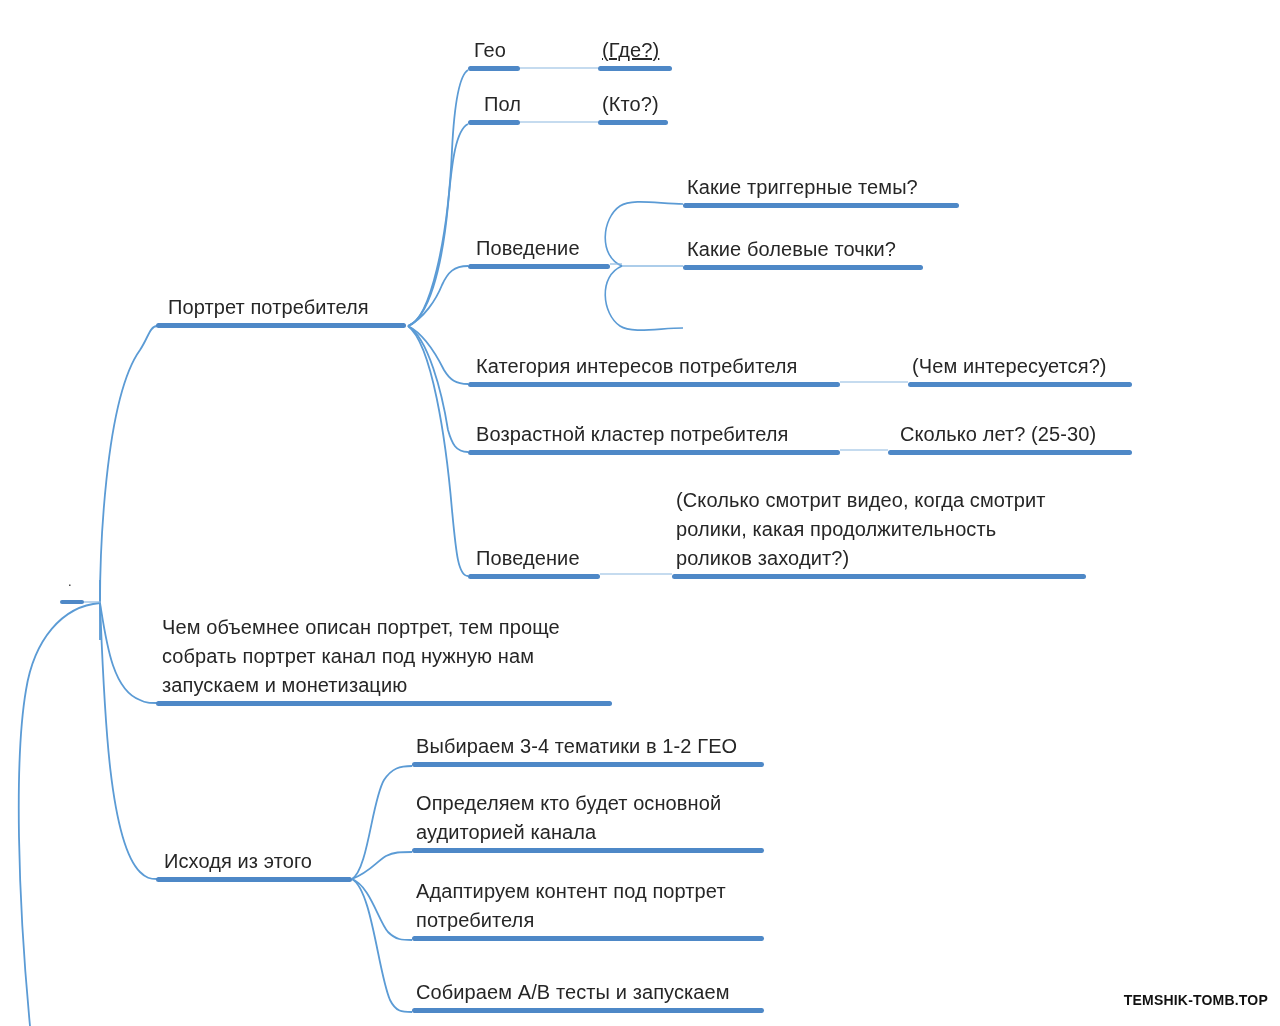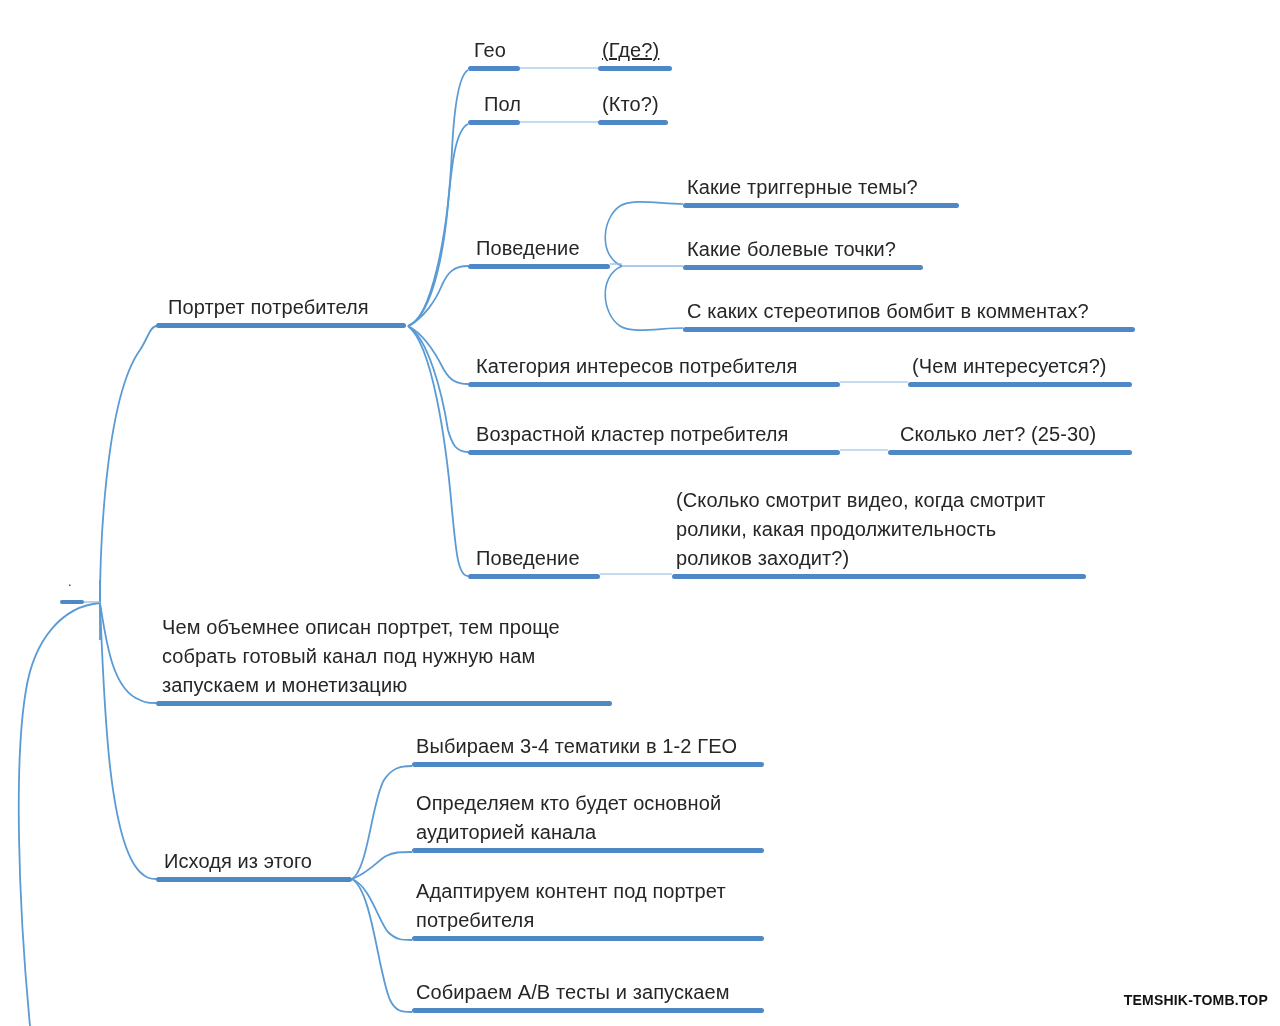--- a/index.html
+++ b/index.html
@@ -125,21 +125,21 @@
     <span class="node-label" style="left:8px;">.</span>
     <span class="node-bar thin" style="width:24px;"></span>
   </div>
 
   <div class="node" style="left:156px; top:283px; width:250px; height:45px;">
     <span class="node-label" style="left:12px;">Портрет потребителя</span>
     <span class="node-bar" style="width:250px;"></span>
   </div>
 
   <div class="node" style="left:156px; top:608px; width:456px; height:98px;">
-    <span class="node-label" style="left:6px; bottom:6px;"><span>Чем объемнее описан портрет, тем проще</span><br><span>собрать готовый канал под нужную нам</span><br><span>запускаем и монетизацию</span></span>
+    <span class="node-label" style="left:6px; bottom:6px;"><span>Чем объемнее описан портрет, тем проще</span><br><span>собрать портрет канал под нужную нам</span><br><span>запускаем и монетизацию</span></span>
     <span class="node-bar" style="width:456px;"></span>
   </div>
 
   <div class="node" style="left:156px; top:838px; width:196px; height:44px;">
     <span class="node-label" style="left:8px;">Исходя из этого</span>
     <span class="node-bar" style="width:196px;"></span>
   </div>
 
   <div class="node" style="left:468px; top:26px; width:52px; height:45px;">
     <span class="node-label" style="left:6px;">Гео</span>
@@ -165,24 +165,20 @@
   </div>
 
   <div class="node" style="left:683px; top:163px; width:276px; height:45px;">
     <span class="node-label" style="left:4px;">Какие триггерные темы?</span>
     <span class="node-bar" style="width:276px;"></span>
   </div>
   <div class="node" style="left:683px; top:225px; width:240px; height:45px;">
     <span class="node-label" style="left:4px;">Какие болевые точки?</span>
     <span class="node-bar" style="width:240px;"></span>
   </div>
-  <div class="node" style="left:683px; top:287px; width:452px; height:45px;">
-    <span class="node-label" style="left:4px;">С каких стереотипов бомбит в комментах?</span>
-    <span class="node-bar" style="width:452px;"></span>
-  </div>
 
   <div class="node" style="left:908px; top:342px; width:224px; height:45px;">
     <span class="node-label" style="left:4px;">(Чем интересуется?)</span>
     <span class="node-bar" style="width:224px;"></span>
   </div>
   <div class="node" style="left:468px; top:342px; width:372px; height:45px;">
     <span class="node-label" style="left:8px;">Категория интересов потребителя</span>
     <span class="node-bar" style="width:372px;"></span>
   </div>
 

